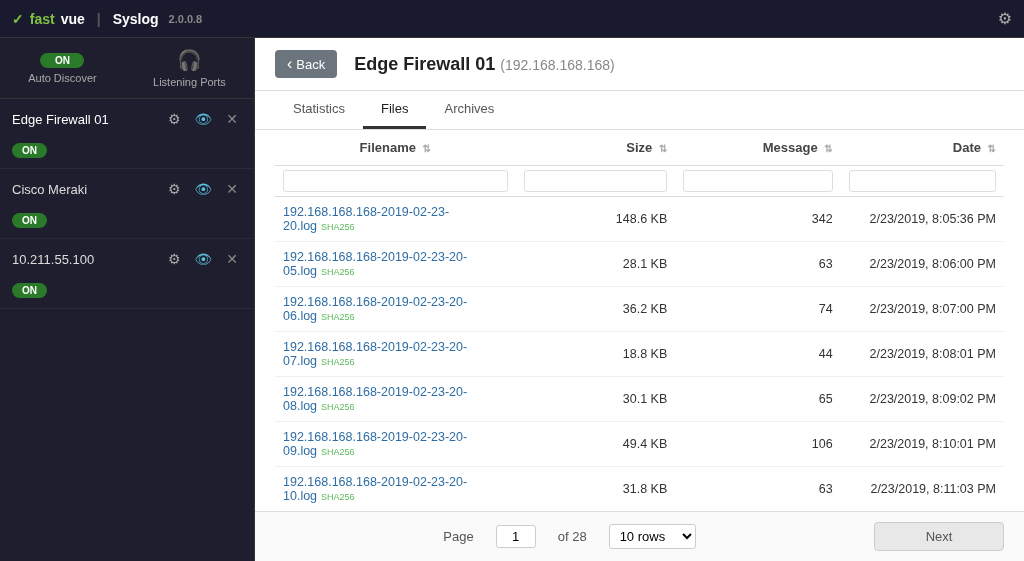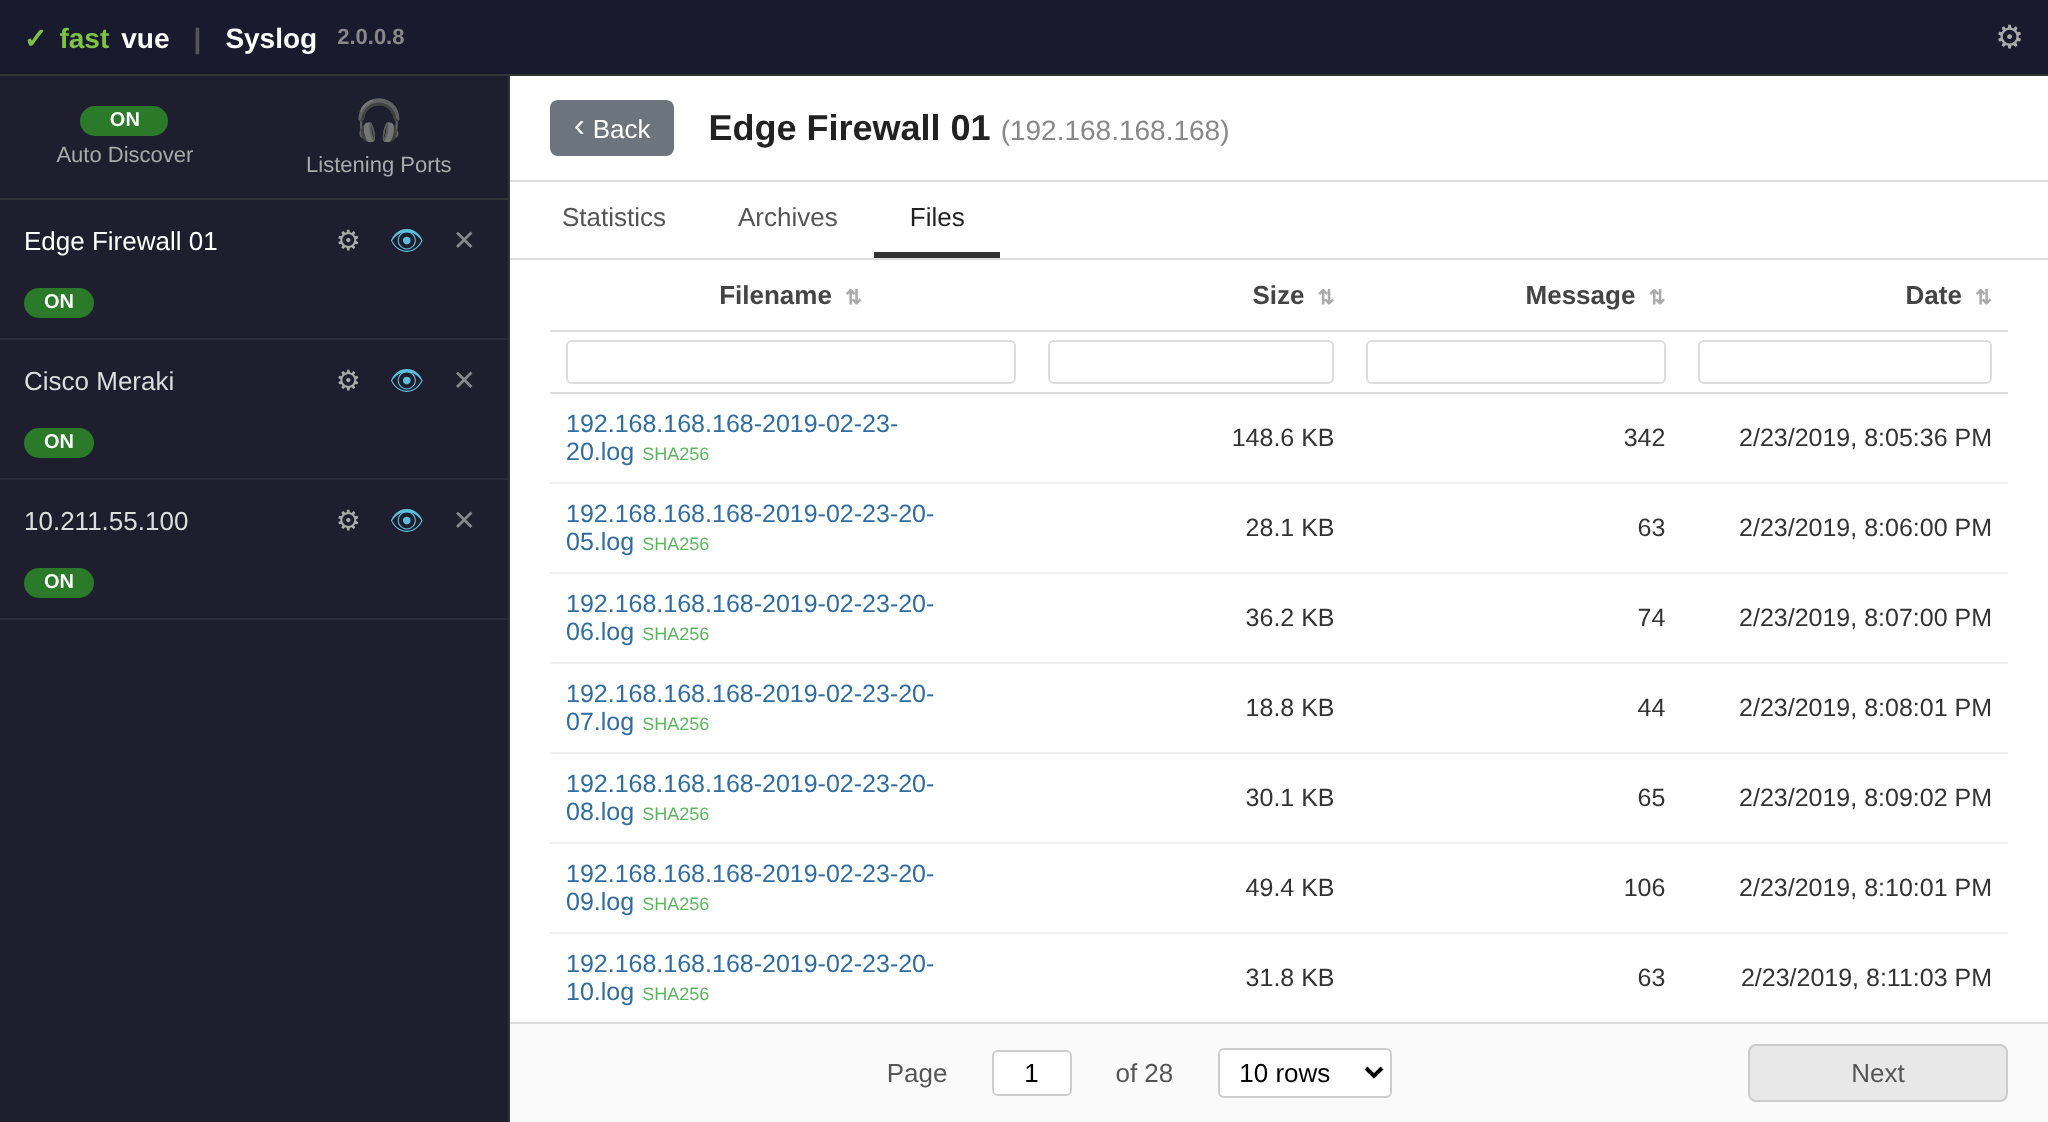--- a/index.html
+++ b/index.html
@@ -35,21 +35,21 @@
     .status-pill { background: #2a7a2a; border-radius: 10px; color: #fff; font-size: 10px; font-weight: bold; padding: 2px 10px; display: inline-block; }
 
     
     .content { flex: 1; background: #f0f0f0; display: flex; flex-direction: column; overflow: hidden; }
     .content-header { background: #fff; padding: 12px 20px; border-bottom: 1px solid #ddd; display: flex; align-items: center; gap: 17px; flex-shrink: 0; }
     .back-btn { background: #6c757d; color: #fff; border: none; border-radius: 4px; padding: 5px 12px; cursor: pointer; font-size: 13px; display: flex; align-items: center; gap: 4px; }
     .back-btn::before { content: '‹'; font-size: 16px; }
     .device-title { font-size: 18px; font-weight: 600; color: #222; }
     .device-ip { font-size: 14px; color: #888; font-weight: normal; }
 
-    .content-tabs { background: #fff; padding: 0 8px; border-bottom: 1px solid #ddd; display: flex; gap: 0; flex-shrink: 0; }
+    .content-tabs { background: #fff; padding: 0 20px; border-bottom: 1px solid #ddd; display: flex; gap: 0; flex-shrink: 0; }
     .tab { padding: 10px 18px; cursor: pointer; color: #555; font-size: 13px; border-bottom: 3px solid transparent; }
     .tab.active { color: #222; border-bottom: 3px solid #333; font-weight: 500; }
 
     .content-body { flex: 1; background: #fff; margin: 0; overflow: hidden; display: flex; flex-direction: column; }
 
     
     .table-container { flex: 1; overflow-y: auto; padding: 0 20px; }
     table { width: 100%; border-collapse: collapse; }
     thead tr { border-bottom: 1px solid #ddd; }
     th { padding: 10px 8px; text-align: center; color: #444; font-weight: 600; font-size: 13px; white-space: nowrap; }
@@ -152,22 +152,22 @@
     <div class="content-header">
       <button class="back-btn">Back</button>
       <span class="device-title">
         <span>Edge Firewall 01</span>
         <span class="device-ip">(192.168.168.168)</span>
       </span>
     </div>
 
     <div class="content-tabs">
       <div class="tab">Statistics</div>
+      <div class="tab active">Files</div>
       <div class="tab">Archives</div>
-      <div class="tab active">Files</div>
     </div>
 
     <div class="content-body">
       <div class="table-container">
         <table>
           <thead>
             <tr>
               <th>
                 <span>Filename</span>
                 <span class="sort-icon">⇅</span>

